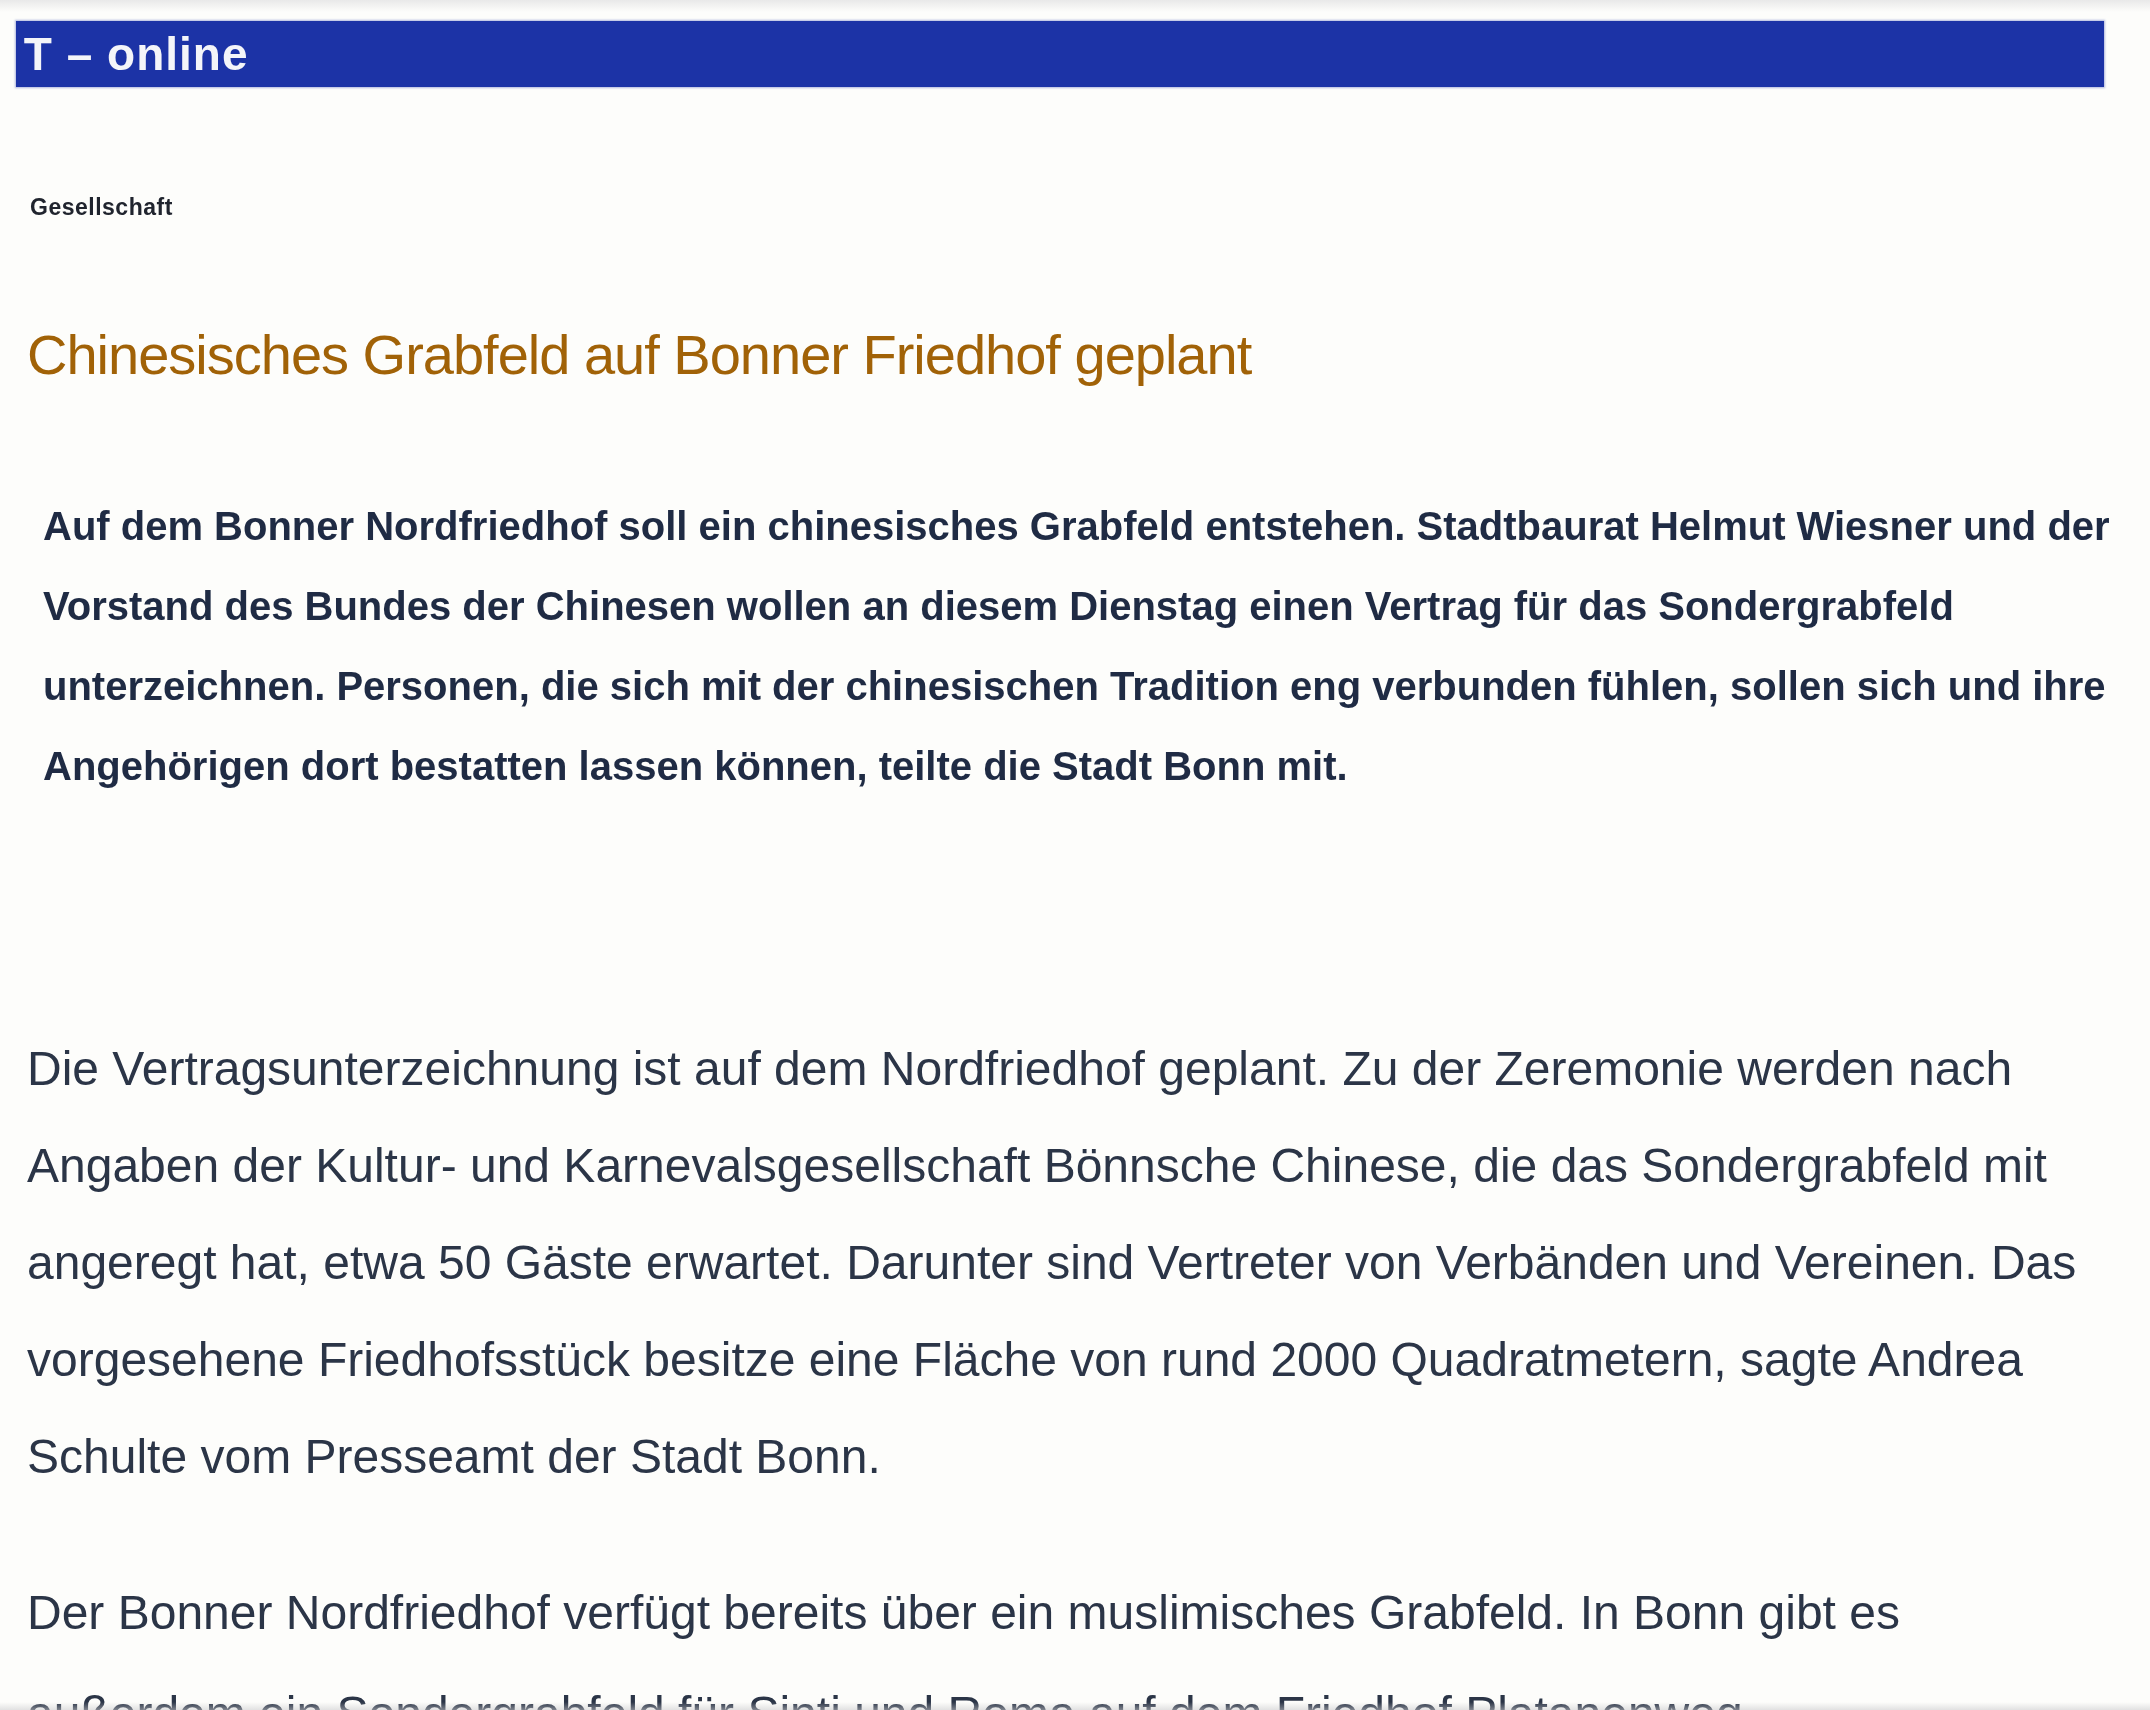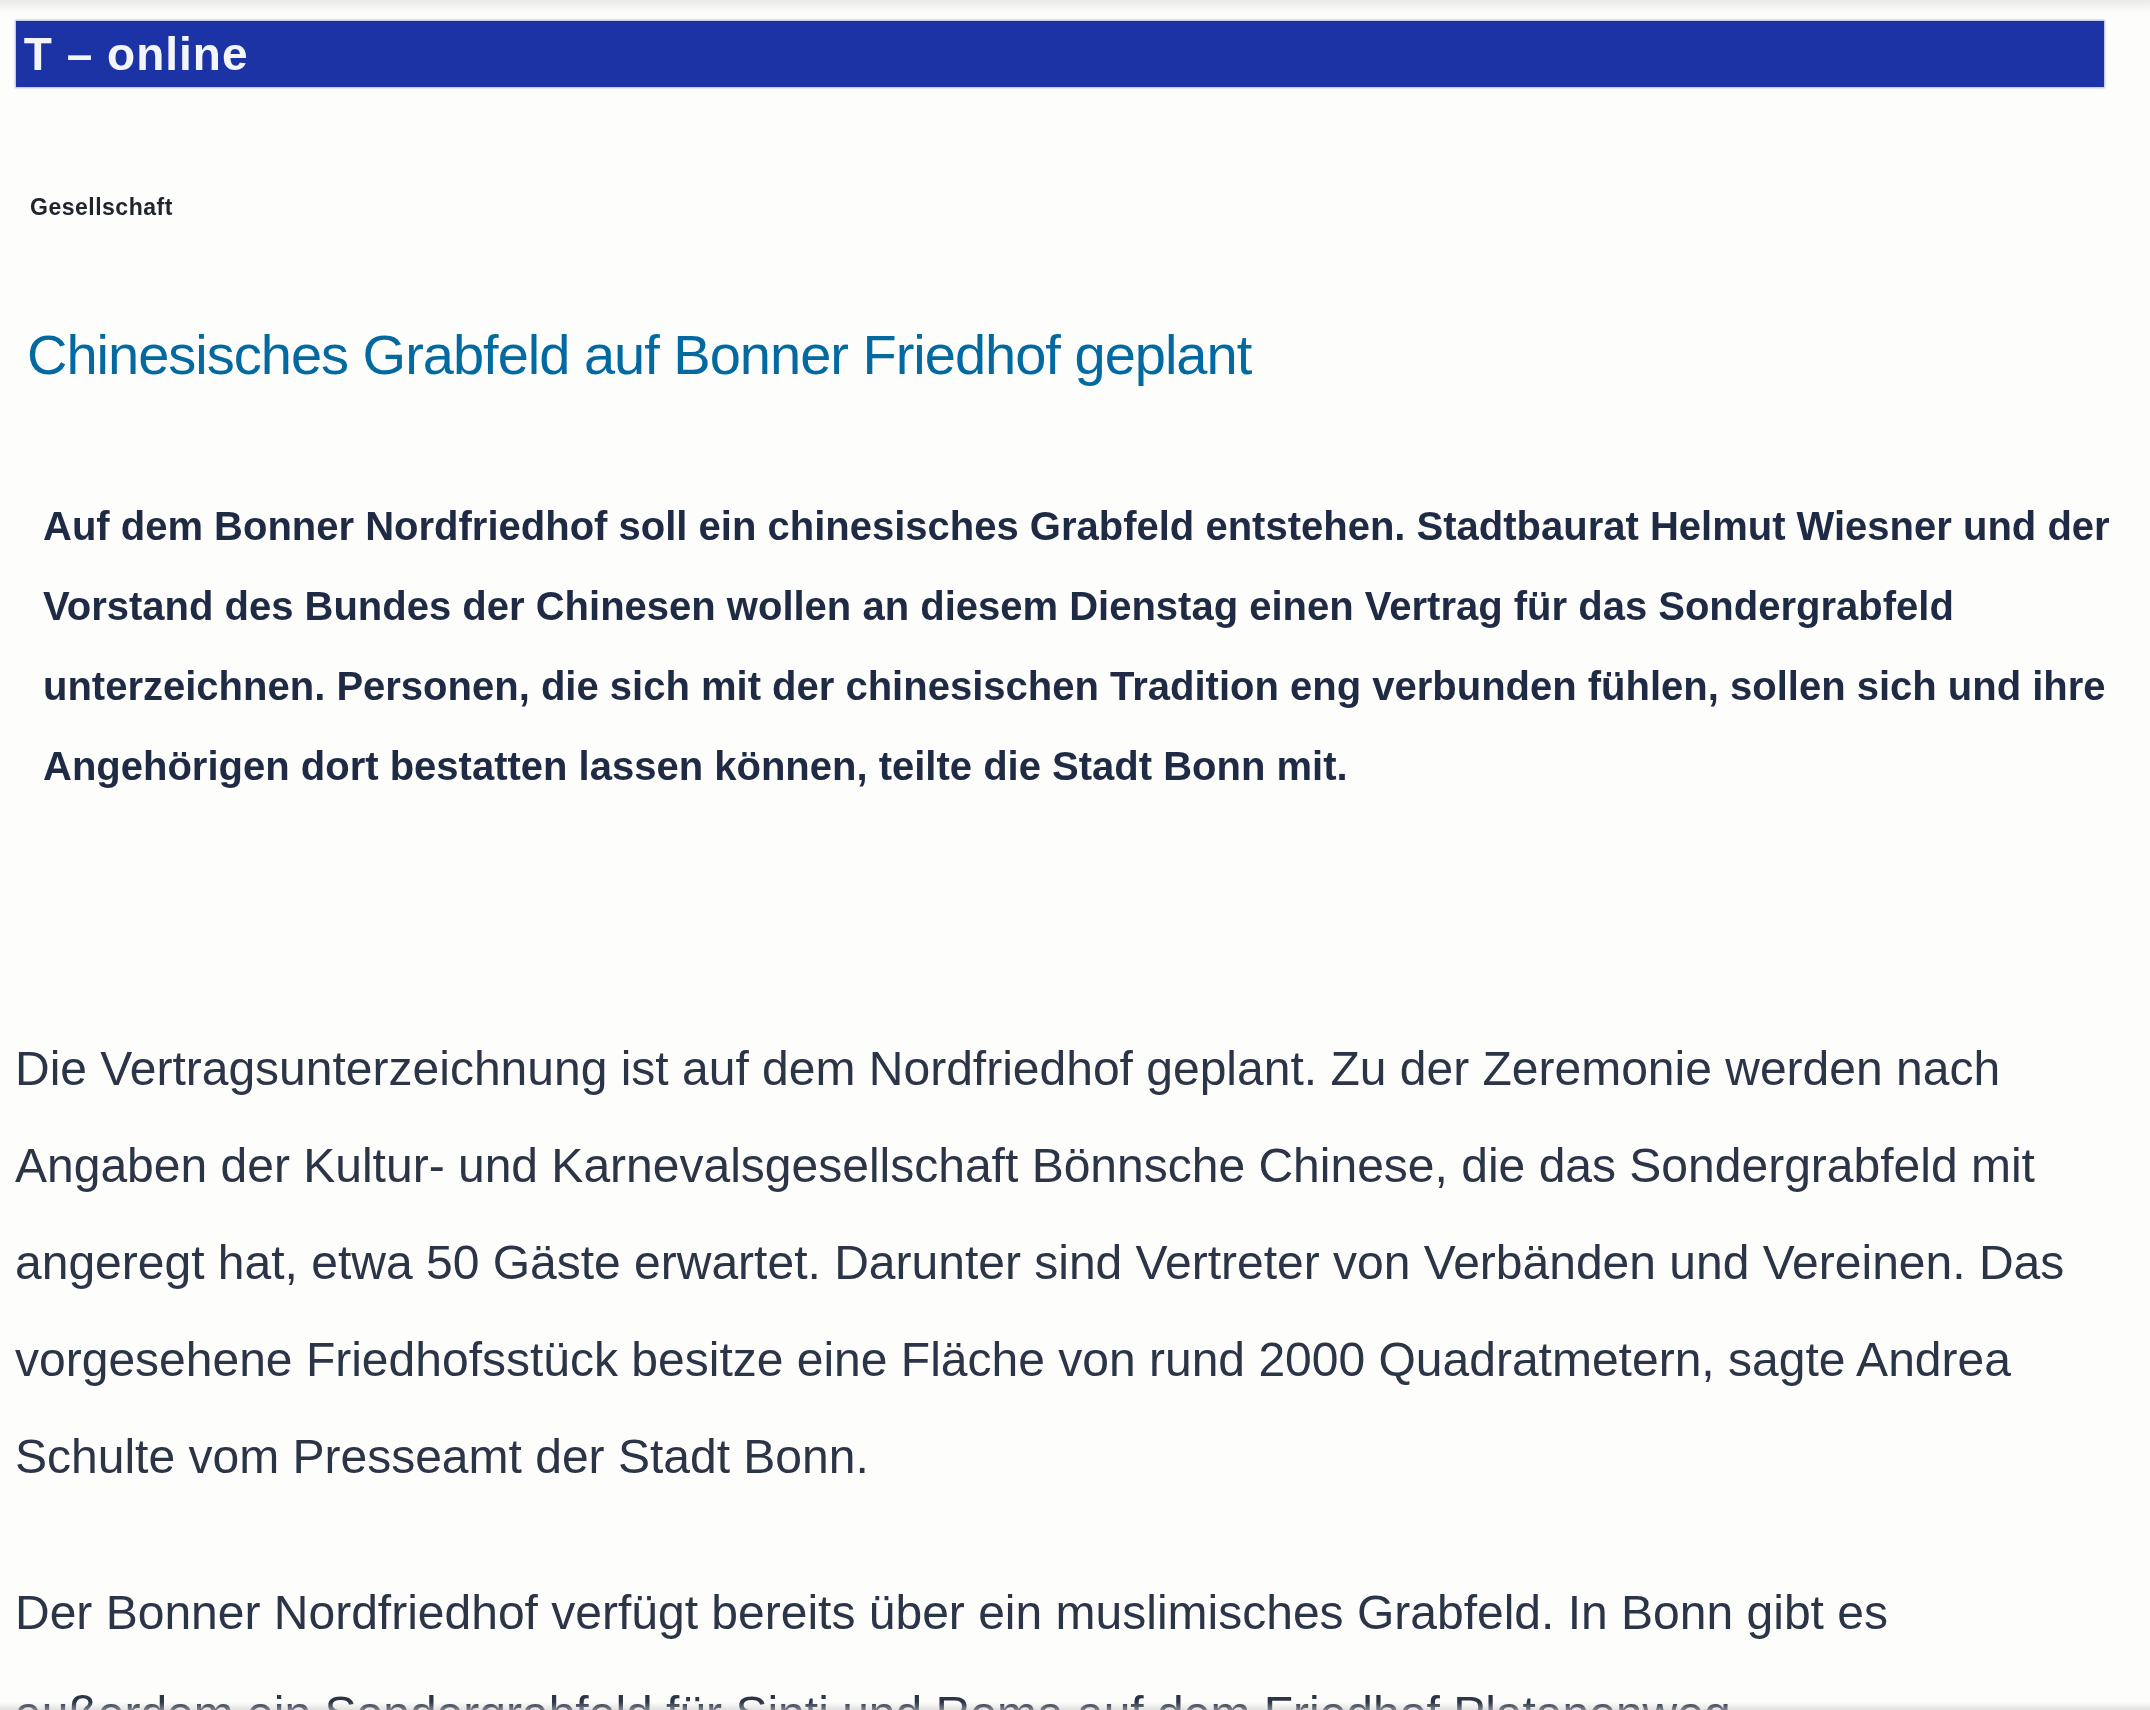--- a/index.html
+++ b/index.html
@@ -59,38 +59,38 @@
     color: #20242e;
     letter-spacing: 0.5px;
   }
   .headline {
     position: absolute;
     left: 27px;
     top: 284px;
     width: 2086px;
     font-size: 56px;
     font-weight: normal;
-    color: #0369a1;
+    color: #a16207;
     letter-spacing: -1px;
     white-space: nowrap;
   }
   .lead {
     position: absolute;
     left: 43px;
     top: 446px;
     width: 2091px;
     font-size: 40px;
     font-weight: bold;
     color: #1f2b44;
     line-height: 80px;
     letter-spacing: 0;
   }
   .body-para {
     position: absolute;
-    left: 15px;
+    left: 27px;
     width: 2096px;
     font-size: 48px;
     font-weight: normal;
     color: #2b3547;
     letter-spacing: 0;
   }
   .para-0 {
     top: 972px;
     line-height: 97px;
   }

